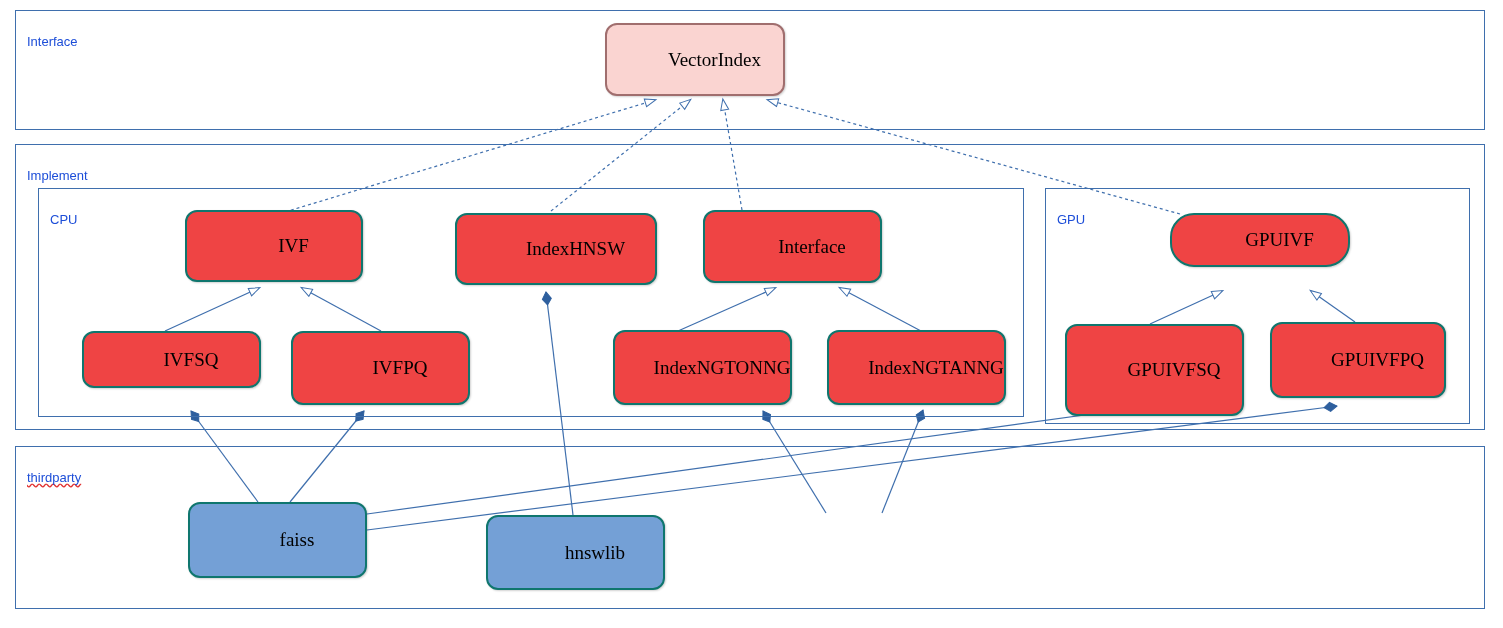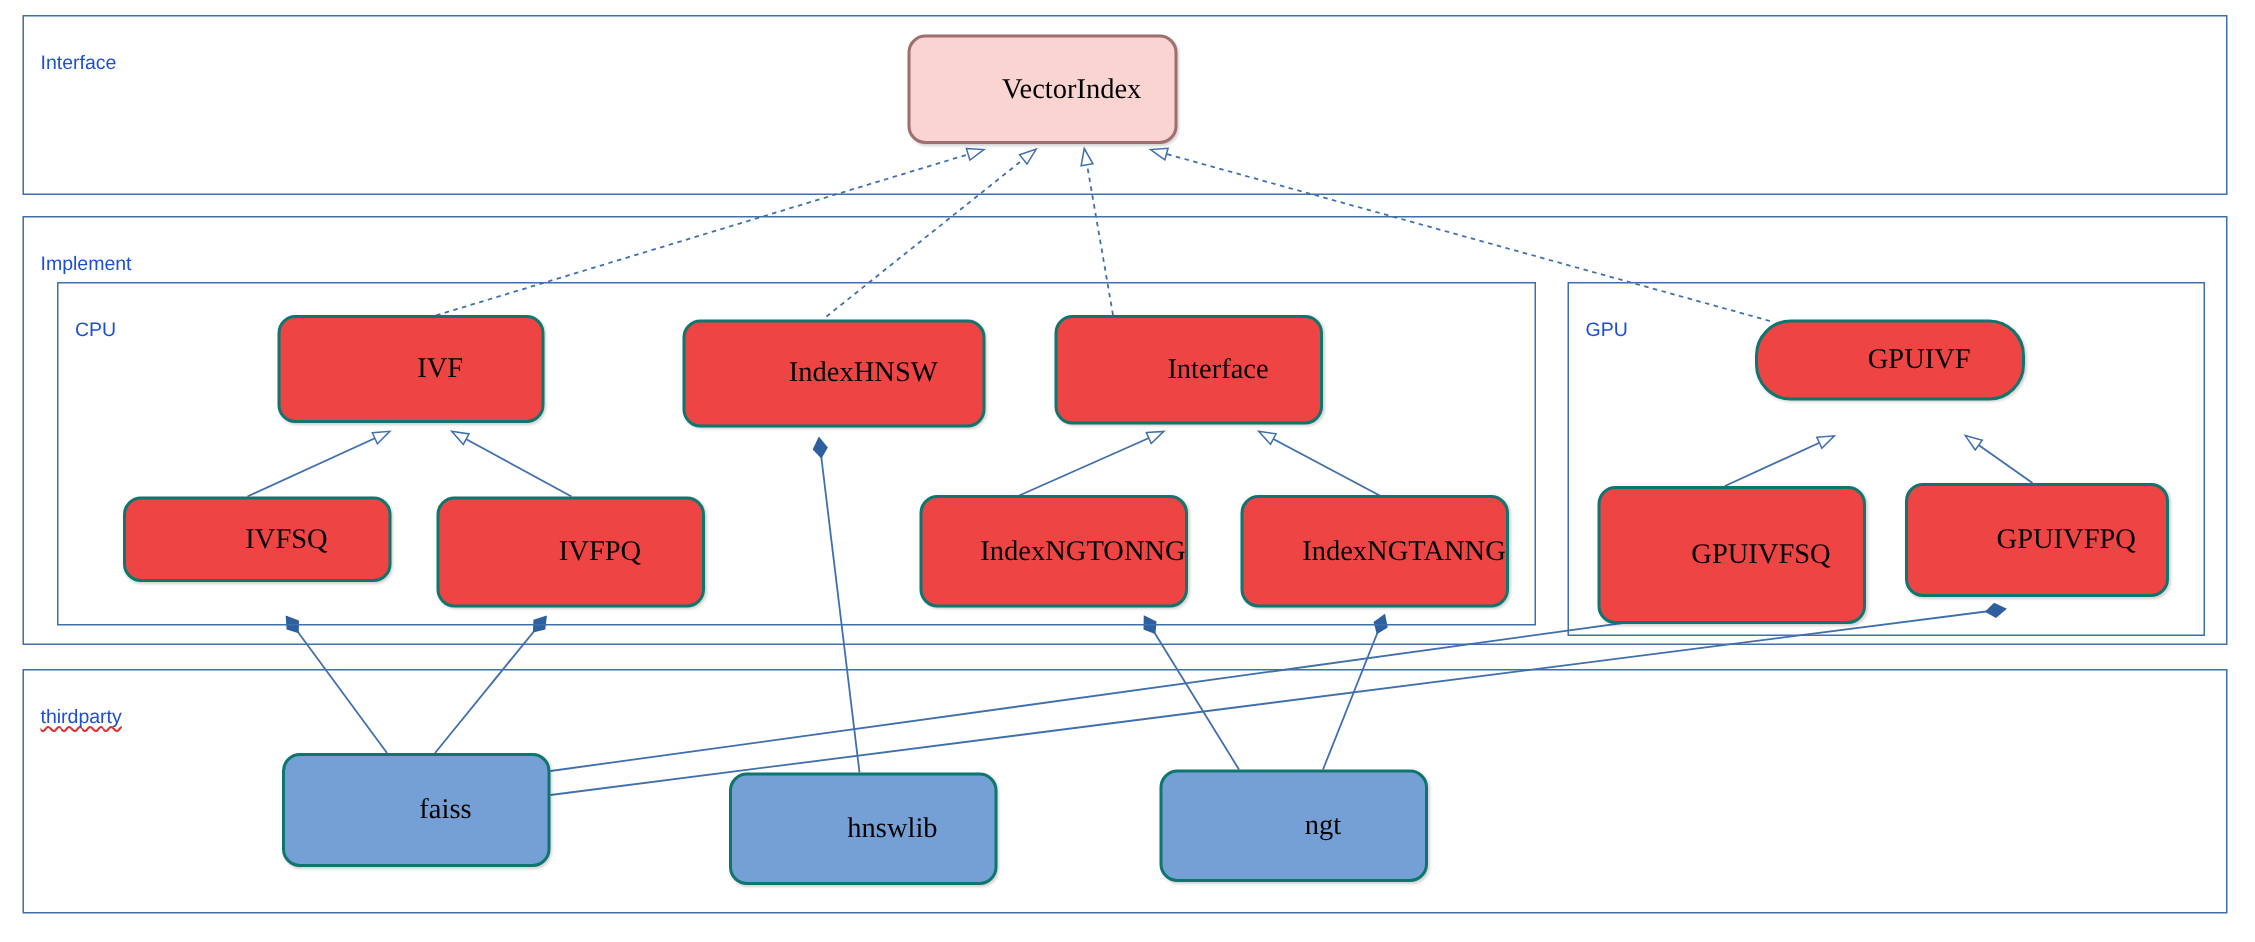--- a/index.html
+++ b/index.html
@@ -106,15 +106,14 @@
   <div class="node impl" style="left:827px;top:330px;width:179px;height:75px;">IndexNGTANNG</div>
 
   <div class="node impl" style="left:1065px;top:324px;width:179px;height:92px;">GPUIVFSQ</div>
 
   <div class="node impl" style="left:1270px;top:322px;width:176px;height:76px;">GPUIVFPQ</div>
 
   <div class="node third" style="left:188px;top:502px;width:179px;height:76px;text-align:right;">faiss</div>
 
   <div class="node third" style="left:486px;top:515px;width:179px;height:75px;">hnswlib</div>
 
-  <div class="node third" style="left:773px;top:513px;width:179px;height:75px;">ngt</div>
 
 </div>
 
 </body></html>

